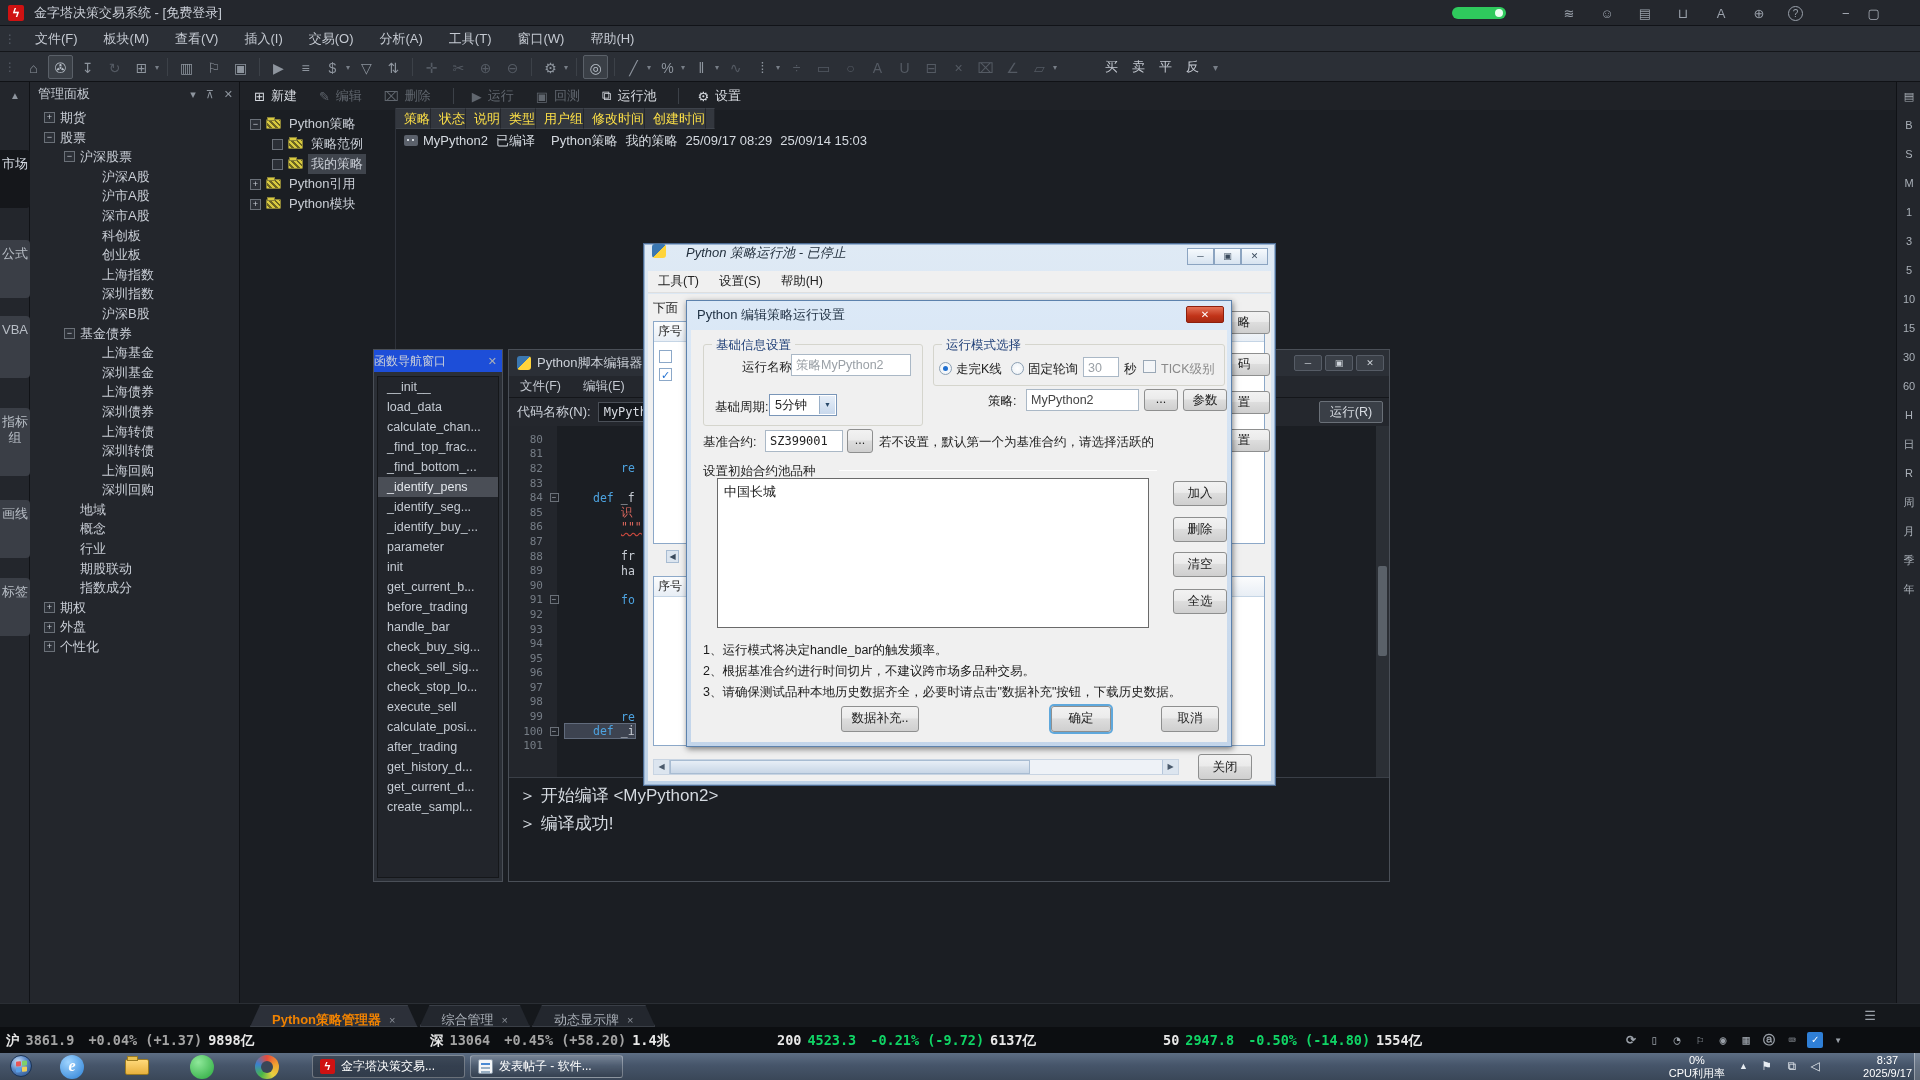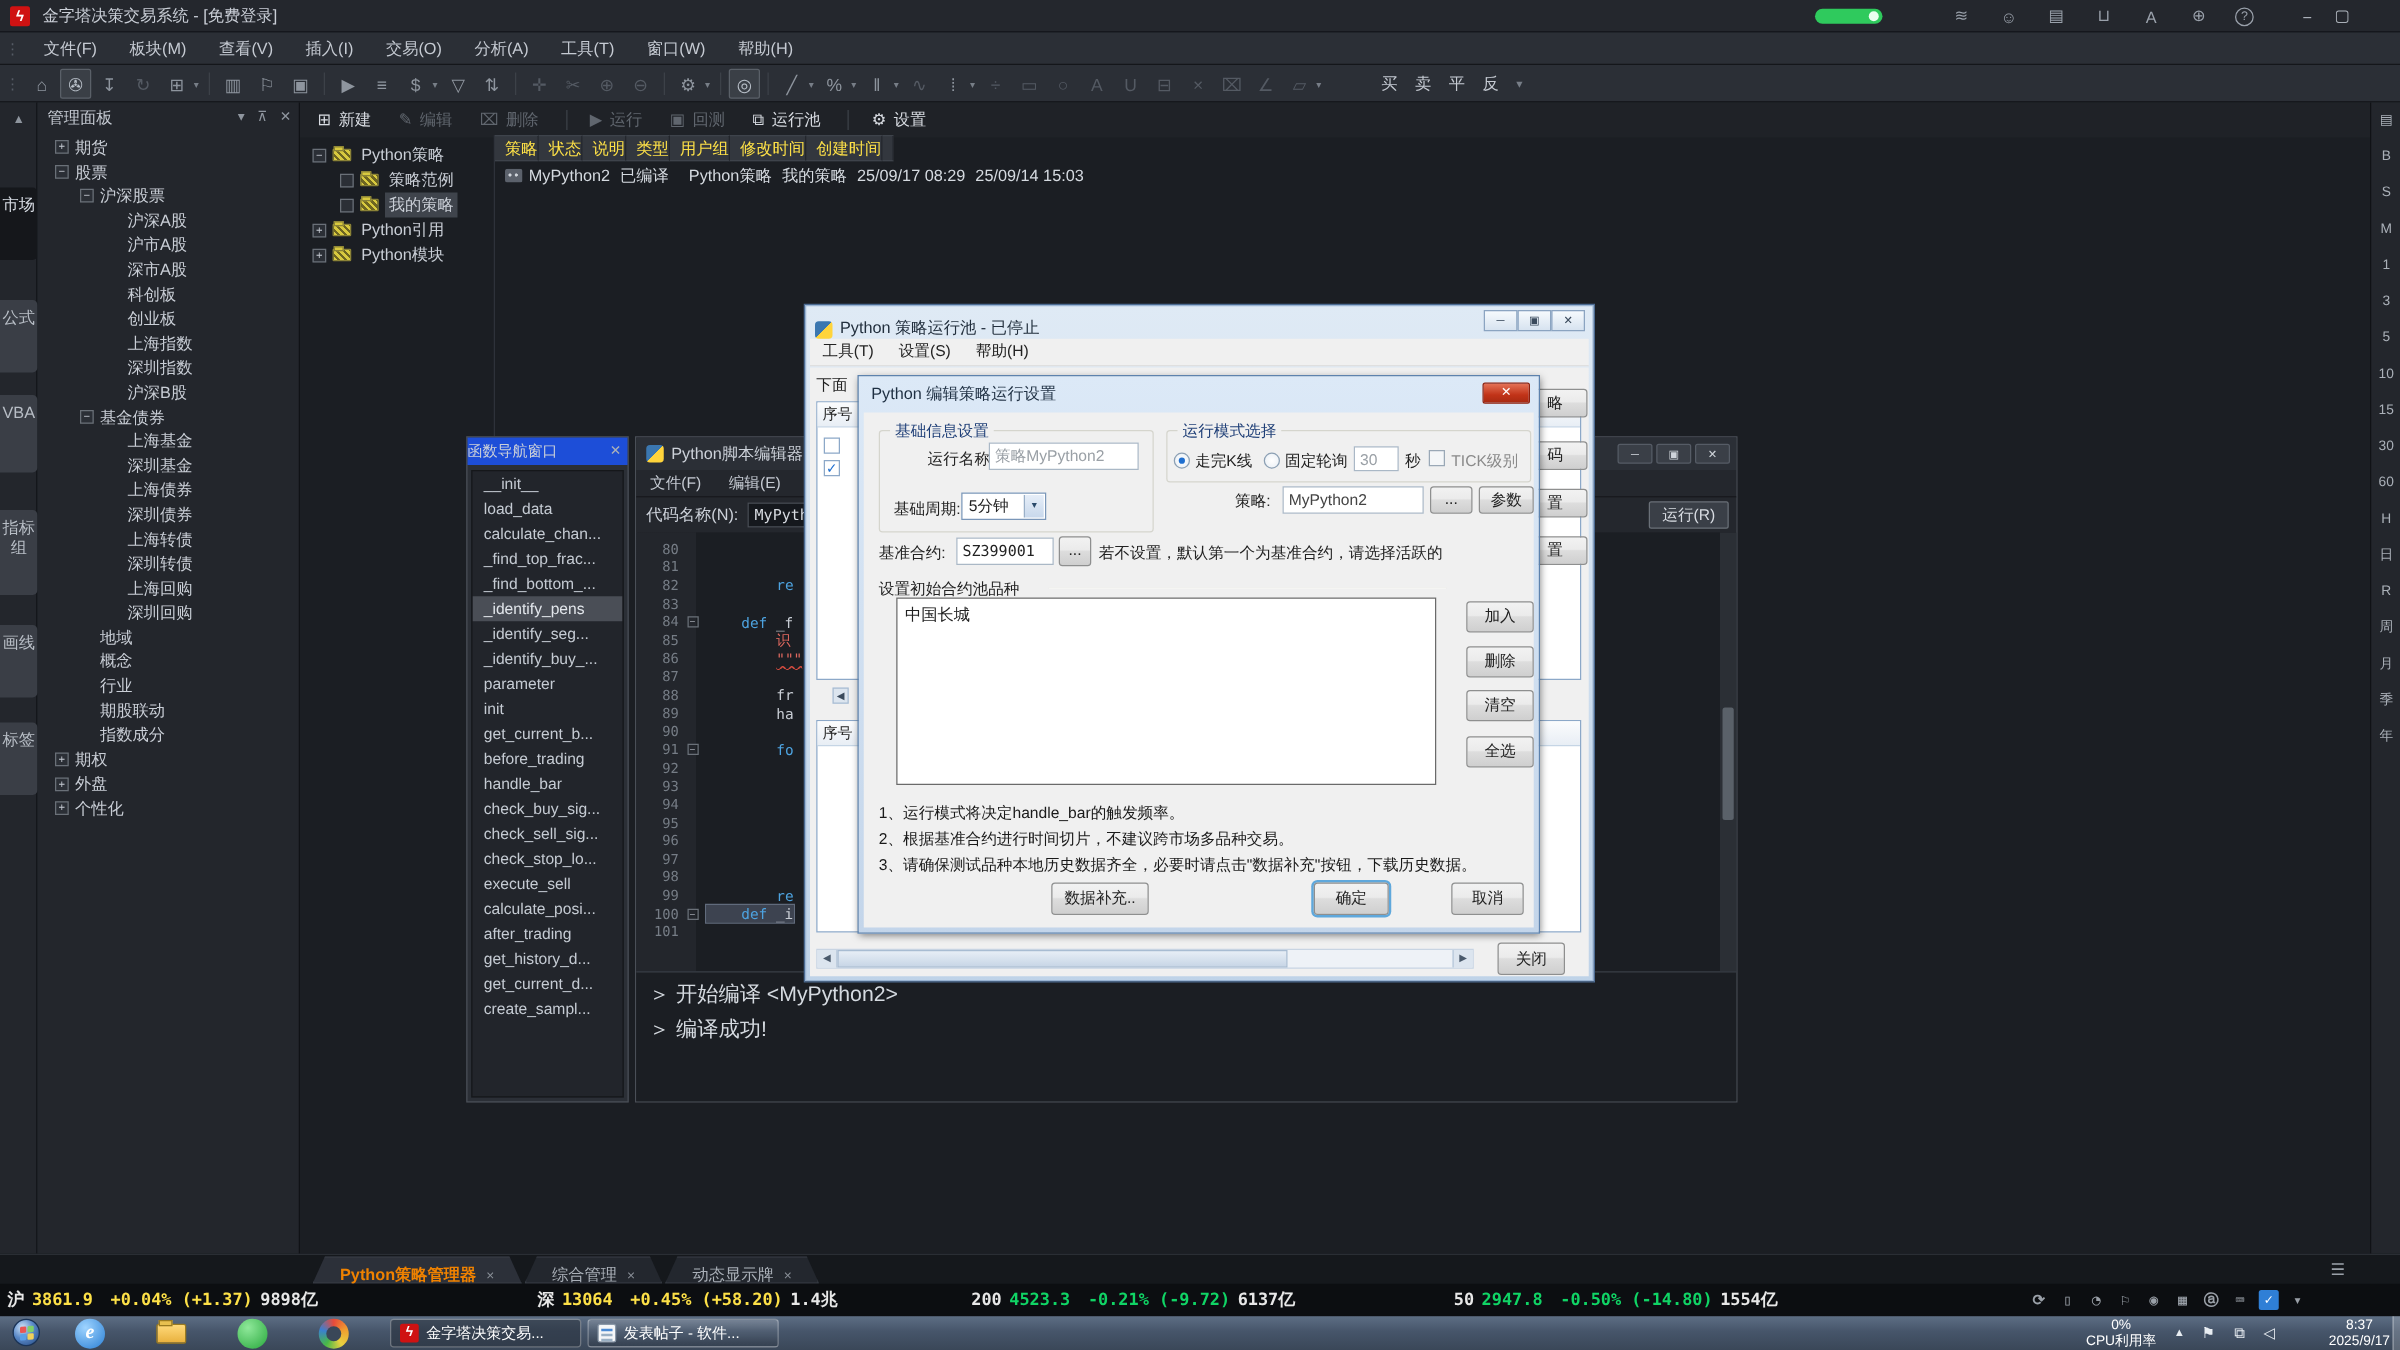--- a/index.html
+++ b/index.html
@@ -120,21 +120,21 @@
   .cl.wavy .st{text-decoration:underline wavy #d24a3e;}
   .cl.sel .ct{background:#3d4350;outline:1px solid #616b7c;}
   .ed-vscroll{position:absolute;right:0;top:76px;width:13px;bottom:104px;background:#2b2f35;}
   .ed-vscroll .thumb{position:absolute;left:2px;top:140px;width:9px;height:90px;background:#5a6169;border-radius:2px;}
   .ed-output{position:absolute;left:0;right:0;bottom:0;height:104px;background:#1b1e23;border-top:1px solid #3a3f47;padding:4px 0 0 10px;}
   .out-line{line-height:28px;font-size:17px;color:#d5dae0;}
 
   
   .runpool{position:absolute;left:643px;top:243px;width:633px;height:543px;z-index:40;
     background:linear-gradient(#dfeaf5,#bfd3e8);border:1px solid #4c6b92;box-shadow:0 0 0 1px #9ab4d2 inset;}
-  .rp-title{height:27px;display:flex;align-items:flex-end;gap:6px;padding-left:8px;position:relative;}
+  .rp-title{height:27px;display:flex;align-items:flex-start;gap:20px;padding-left:8px;position:relative;font-style:italic;}
   .rp-title .txt{font-size:13px;color:#23303e;}
   .rp-ctls{position:absolute;right:7px;top:4px;display:flex;}
   .rp-ctl{width:27px;height:17px;background:linear-gradient(#f6fafd,#d7e3f0);border:1px solid #8ba4c1;color:#3a4a5c;
     font-size:9px;line-height:15px;text-align:center;}
   .rp-menu{height:22px;background:#f0f0f0;display:flex;align-items:center;margin:0 4px;border-bottom:1px solid #dfdfdf;}
   .rp-menu span{font-size:12.5px;color:#222;padding:0 10px;}
   .rp-body{position:absolute;left:4px;top:50px;right:4px;bottom:4px;background:#f0f0f0;overflow:hidden;}
   .rp-label{position:absolute;left:5px;top:6px;font-size:12.5px;color:#222;}
   .rp-list{position:absolute;background:#fff;border:1px solid #8ca8c8;}
   .rp-lhead{height:20px;background:linear-gradient(#fbfcfd,#e8eef5);border-bottom:1px solid #c5d5e5;display:flex;}
@@ -184,21 +184,21 @@
   .btab .x{margin-left:8px;color:#8a9098;font-size:11px;}
   .btab.active::before{background:#2c3039;}
   .btab.active .lbl{color:#f08200;font-weight:bold;}
   .btabs-menu{position:absolute;right:44px;top:4px;color:#9aa0a8;font-size:13px;}
 
   
   .indexbar{position:absolute;left:0;top:1027px;width:1920px;height:26px;background:#0c0e11;font-family:"DejaVu Sans Mono",monospace;
     font-size:13.5px;font-weight:bold;line-height:26px;}
   .idx{position:absolute;white-space:nowrap;color:#e8e8e8;}
   .idx .val{margin-left:6px;} .idx .amt{margin-left:6px;color:#e8e8e8;}
-  .idx.up .val,.idx.up .chg{color:#fde047;}
+  .idx.up .val,.idx.up .chg{color:#a3a3a3;}
   .idx.down .val,.idx.down .chg{color:#10d465;}
   .sb-icons{position:absolute;right:74px;top:0;height:26px;display:flex;align-items:center;gap:7px;}
   .sb-ic{width:16px;height:16px;text-align:center;line-height:16px;font-size:12px;color:#9aa0a8;}
   .sb-ic.blue{background:#2f7fd6;color:#fff;border-radius:2px;font-size:11px;}
 
   
   .taskbar{position:absolute;left:0;top:1053px;width:1920px;height:27px;background:linear-gradient(#5d6e84,#46556a 45%,#3a4758);}
   .orb{position:absolute;left:10px;top:2px;width:22px;height:22px;border-radius:50%;border:1px solid #1a3356;
     background:radial-gradient(circle at 35% 30%,#cfe3f7,#5a89c8 45%,#23477e);}
   .orb .flag{position:absolute;left:5px;top:5px;width:11px;height:11px;display:grid;grid-template-columns:1fr 1fr;gap:1px;transform:skewY(-6deg);}

